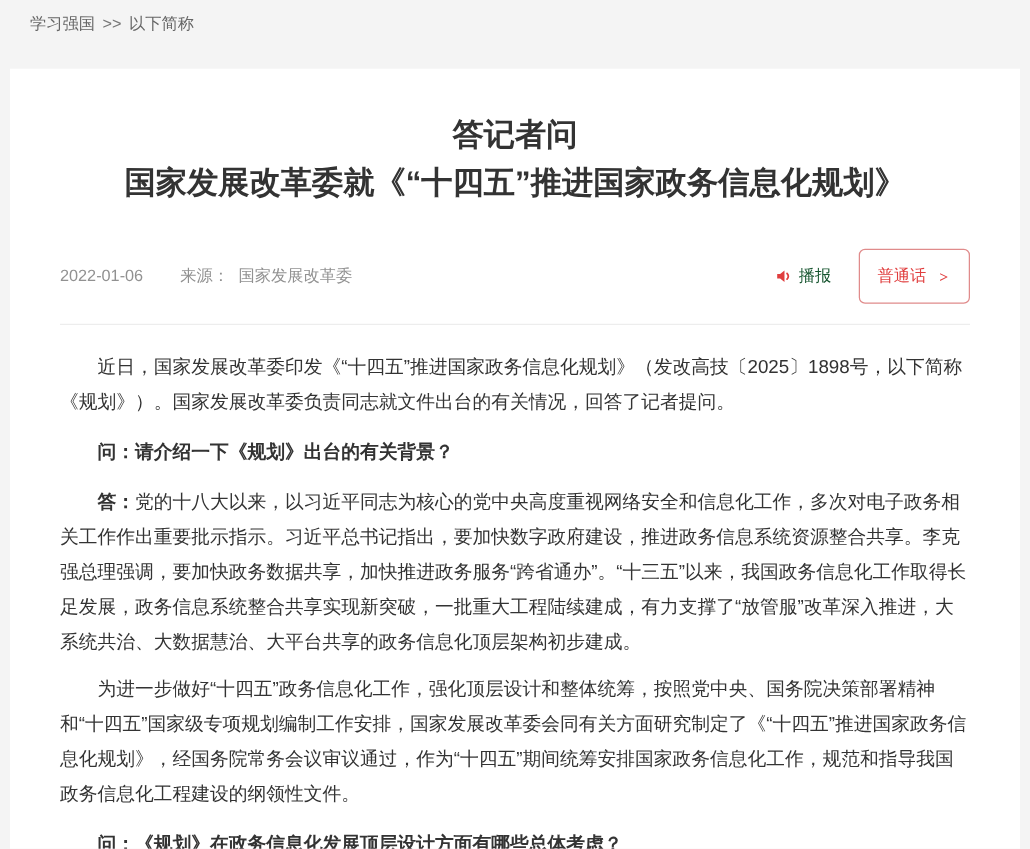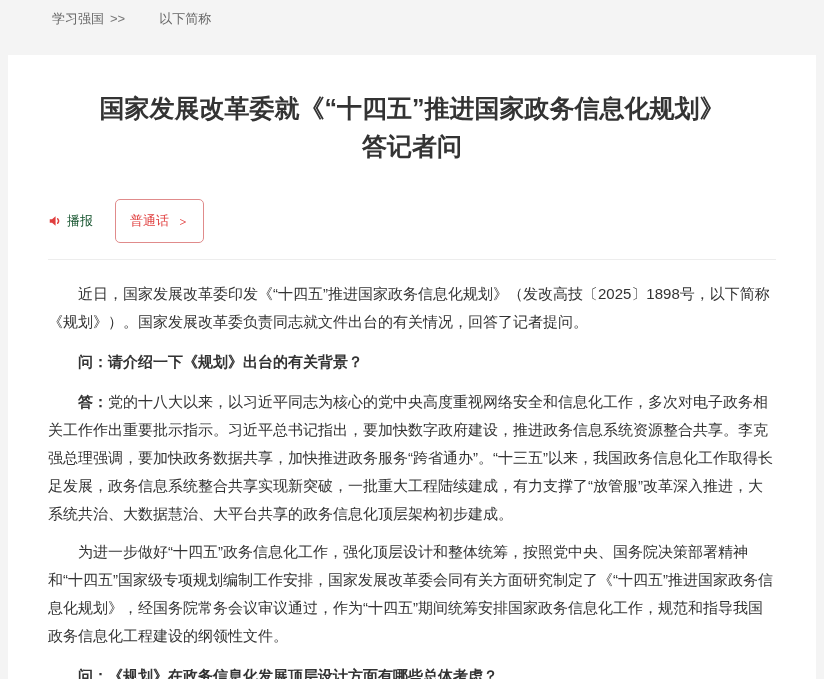--- a/index.html
+++ b/index.html
@@ -8,21 +8,21 @@
     background: #f4f4f4;
     font-family: "Liberation Sans", "DejaVu Sans", sans-serif;
     color: #333;
   }
   .breadcrumb-bar {
     height: 55px;
     padding: 10px 0 0 24px;
     font-size: 13px;
     color: #666;
   }
-  .breadcrumb-bar a { color: #666; text-decoration: none; cursor: pointer; margin-left: 28px; }
+  .breadcrumb-bar a { color: #666; text-decoration: none; cursor: pointer; }
   .breadcrumb-sep { margin: 0 6px; color: #777; }
   .card {
     margin: 0 8px;
     background: #ffffff;
     min-height: 624px;
     padding: 34px 40px 30px;
   }
   .title {
     text-align: center;
     font-size: 25px;
@@ -86,25 +86,30 @@
 </head>
 <body>
 
 <div class="breadcrumb-bar">
   <a>学习强国</a><span class="breadcrumb-sep">&gt;&gt;</span><a>以下简称</a>
 </div>
 
 <div class="card">
 
   <h1 class="title">
+    <div>答记者问</div>
     <div>国家发展改革委就《“十四五”推进国家政务信息化规划》</div>
-    <div>答记者问</div>
   </h1>
 
   <div class="meta-row">
+    <div class="meta-left">
+      <span class="date">2022-01-06</span>
+      <span class="src-label">来源：</span>
+      <span>国家发展改革委</span>
+    </div>
     <div class="meta-right">
       <button class="broadcast-btn">
         <span>
           <svg width="14" height="14" viewBox="0 0 24 24">
             <path d="M3 9v6h4l6 5V4L7 9H3z" fill="#e03e3e"></path>
             <path d="M16.5 8a6 6 0 0 1 0 8" stroke="#e03e3e" stroke-width="2.4" fill="none" stroke-linecap="round"></path>
           </svg>
         </span>
         <span>播报</span>
       </button>

